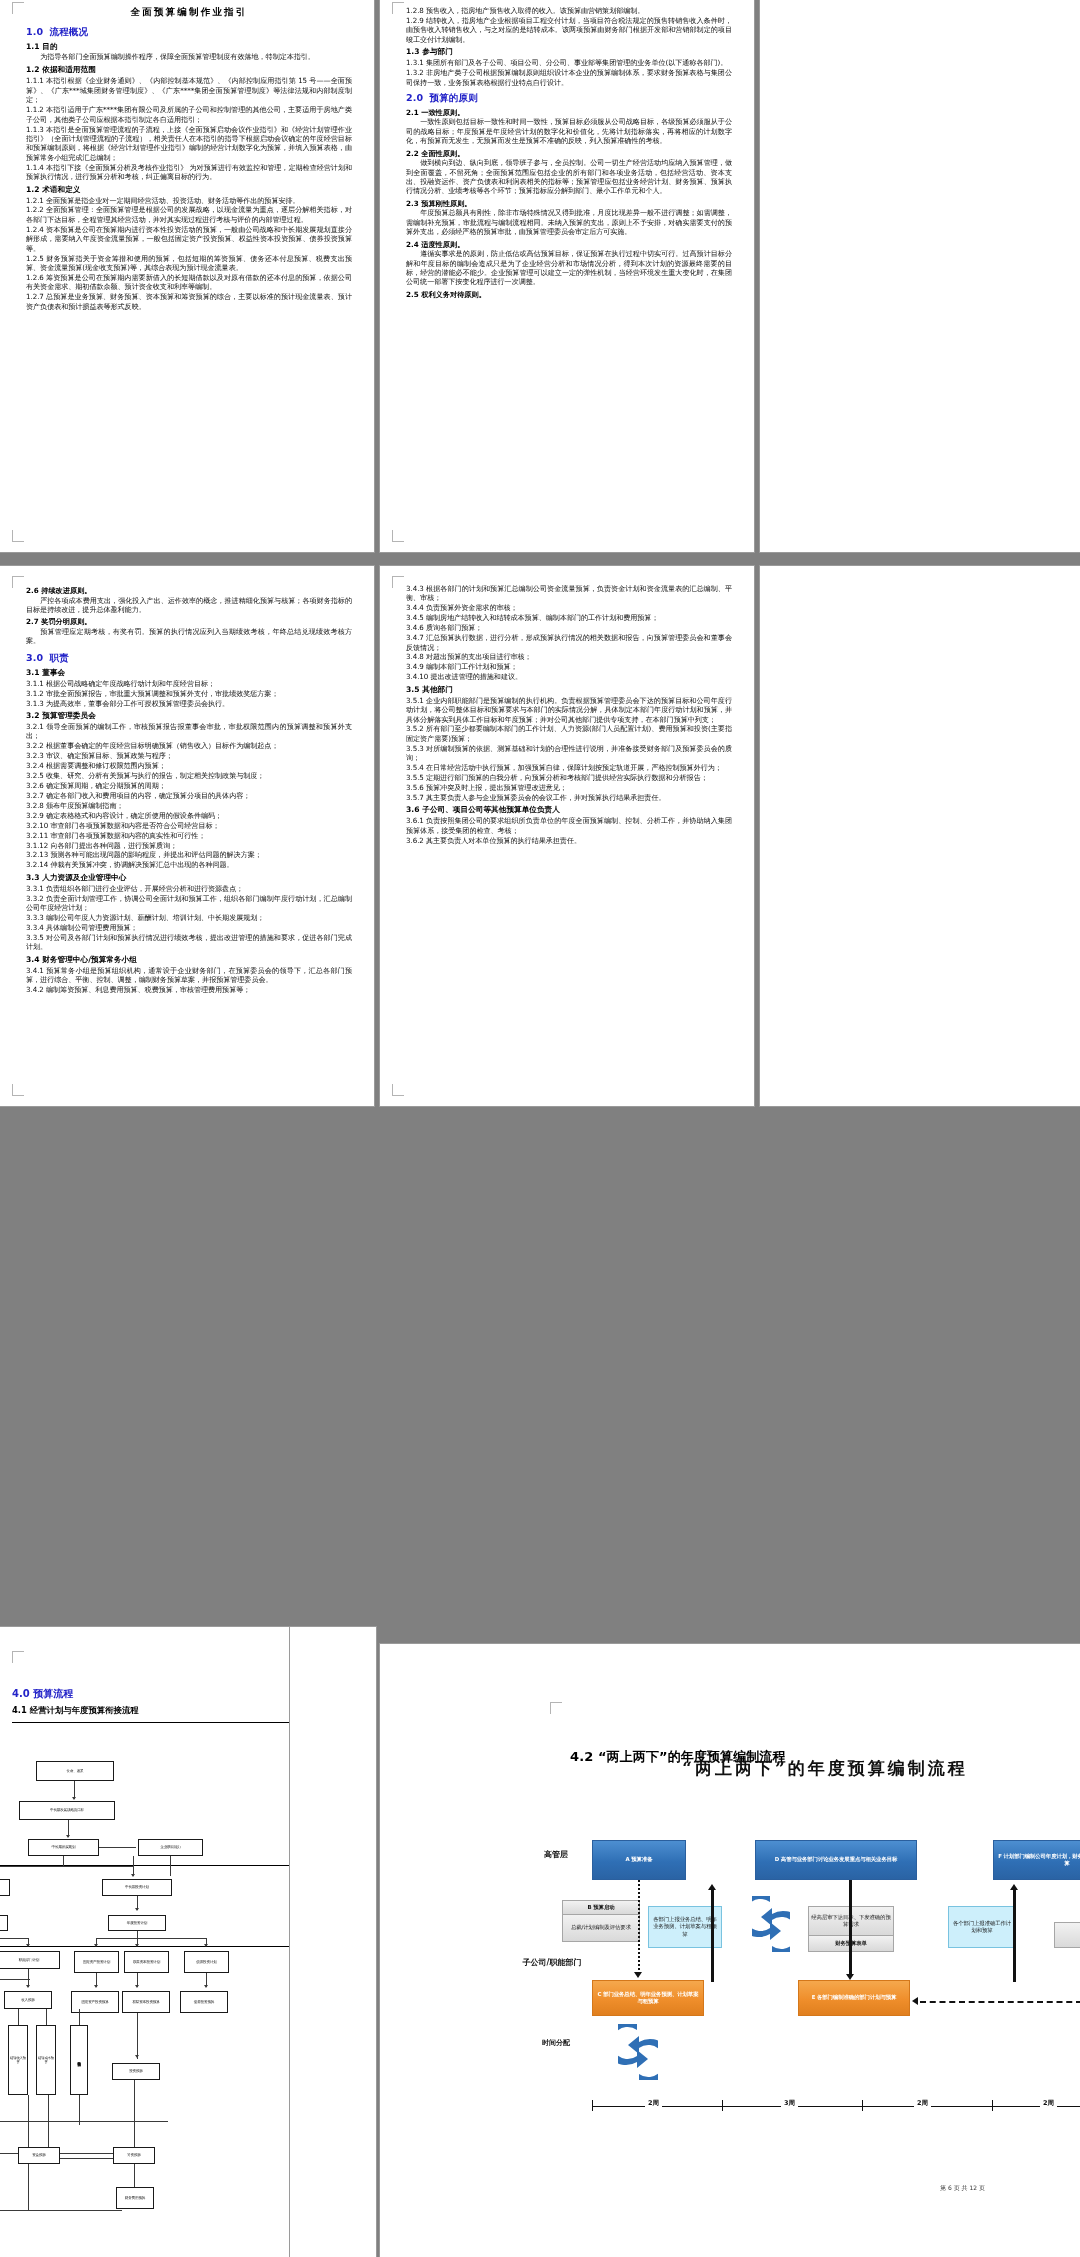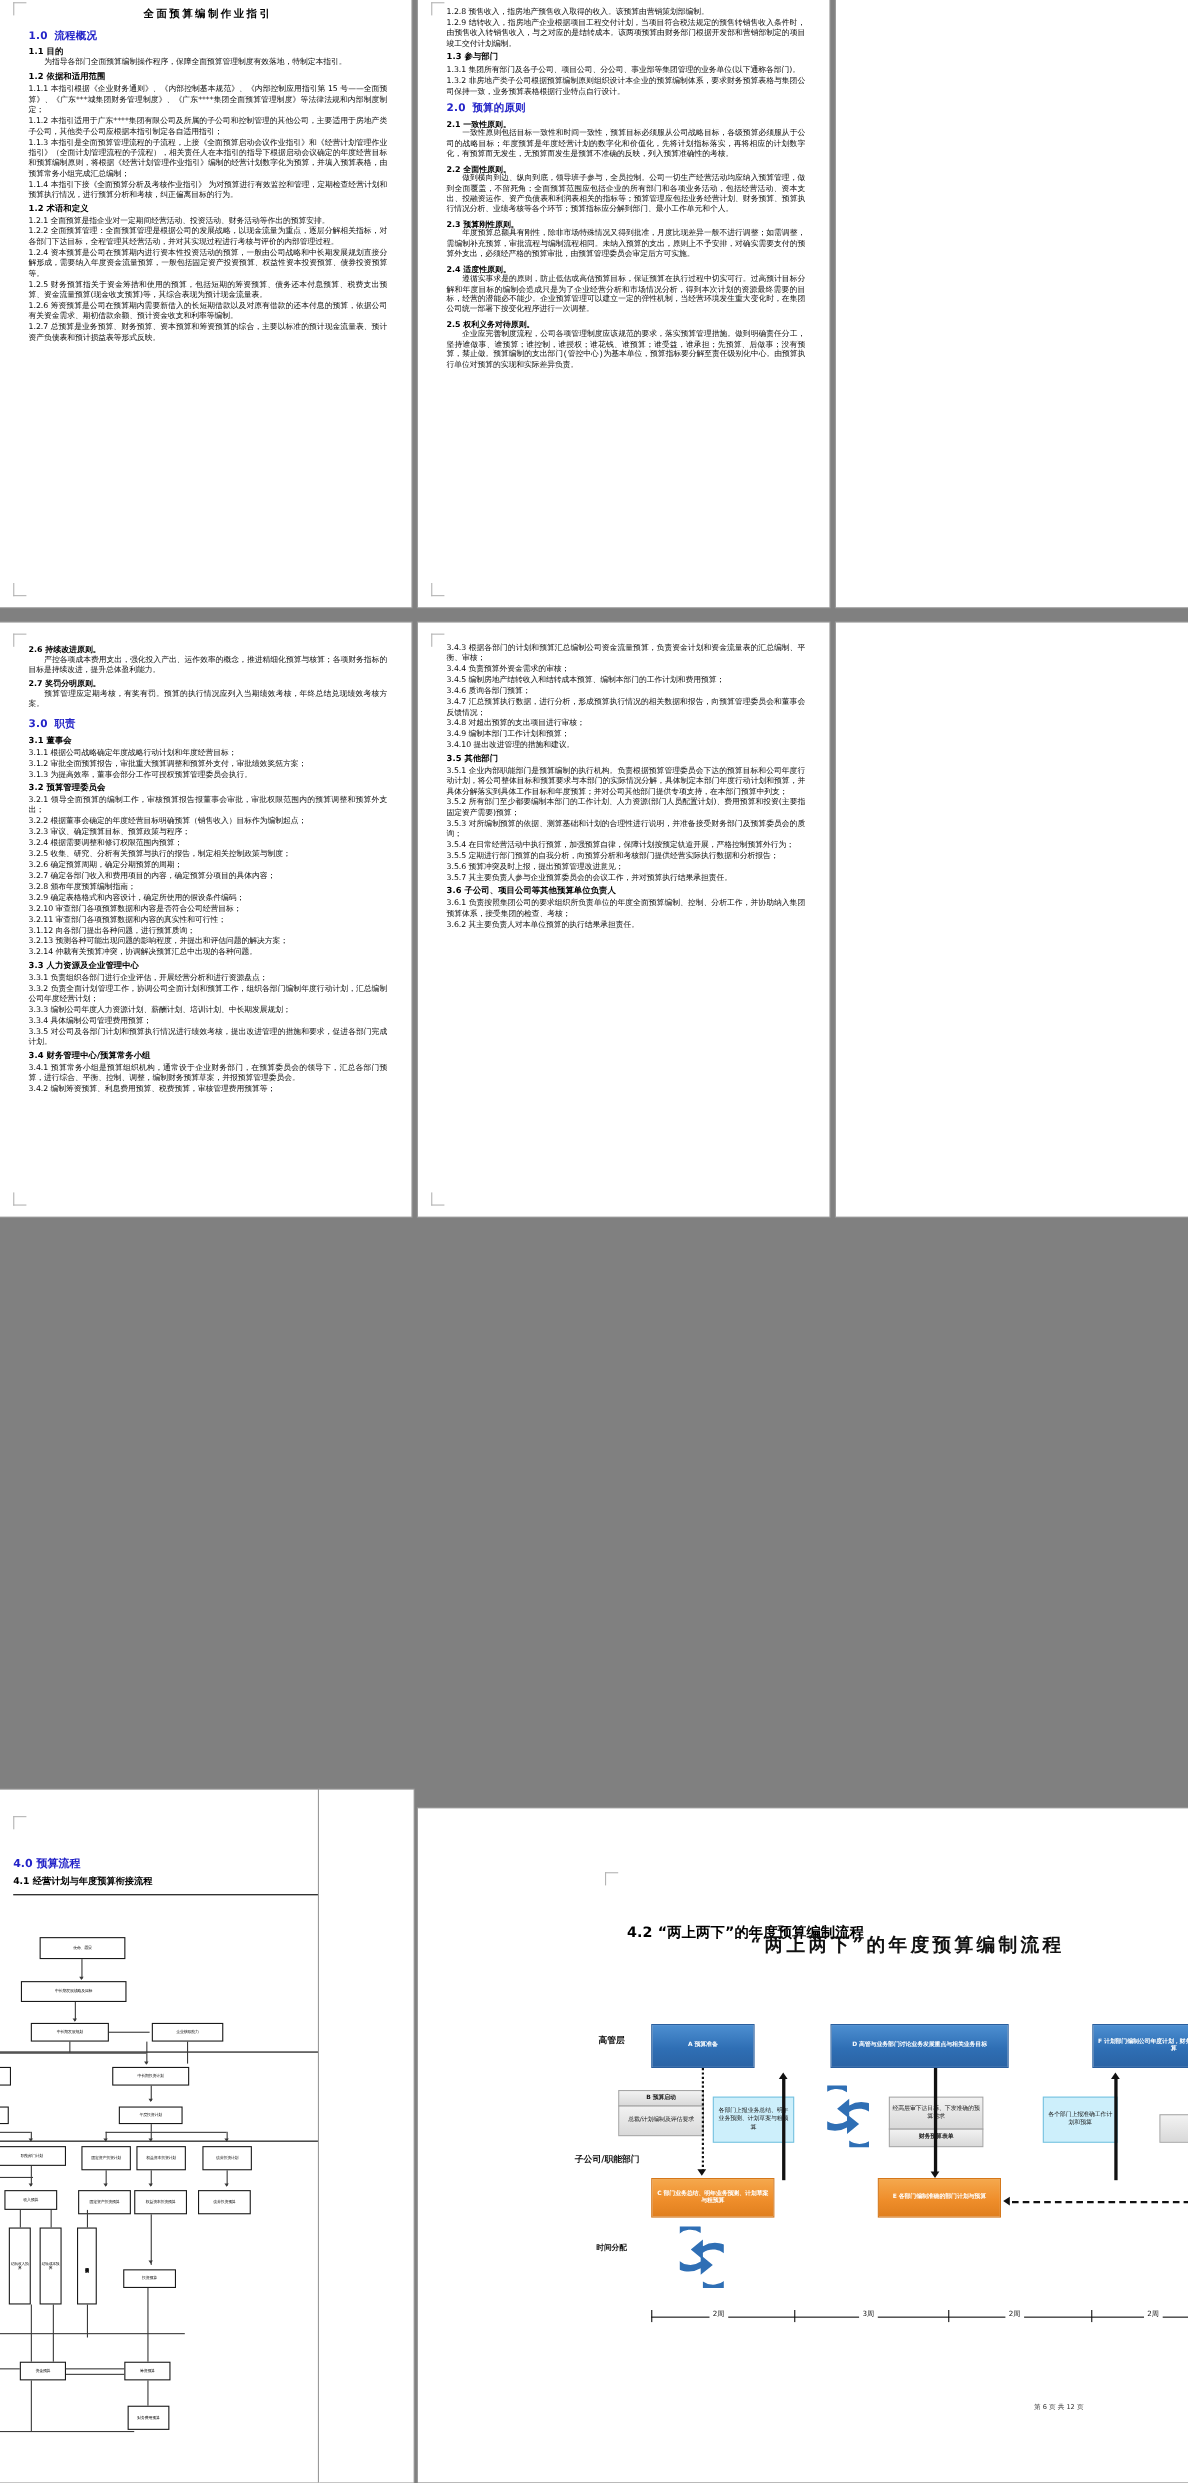--- a/index.html
+++ b/index.html
@@ -163,21 +163,21 @@
   .tri-left {
     position:absolute; width:0;height:0;
     border-top:4px solid transparent; border-bottom:4px solid transparent;
     border-right:6px solid #111;
   }
   .dot-arrow { position:absolute; border-left:2px dotted #111; }
   .dash-line { position:absolute; border-top:2px dashed #111; }
   .timeline { position:absolute; }
   .tl-bar { position:absolute; height:1px; background:#111; }
   .tl-tick { position:absolute; width:1px; height:11px; background:#111; }
-  .tl-txt { position:absolute; font-size:6.5px; font-weight:normal; color:#111; }
+  .tl-txt { position:absolute; font-size:6.5px; font-weight:bold; color:#111; }
   .footer-pg { position:absolute; font-size:6px; color:#333; }
   .cyc { position:absolute; }
 </style>
 </head>
 <body>
 
 <div class="viewport">
 
   <div class="sheet" style="left:0px; top:-8px; width:374px; height:560px;">
     <div class="sheet-inner textpage" style="padding-top:14px;">
@@ -217,21 +217,20 @@
           <div class="h1"><span class="h1-num">2.0</span><span>预算的原则</span></div>
           <div class="h2-sm">2.1 一致性原则。</div>
           <p class="body indent">一致性原则包括目标一致性和时间一致性，预算目标必须服从公司战略目标，各级预算必须服从于公司的战略目标；年度预算是年度经营计划的数字化和价值化，先将计划指标落实，再将相应的计划数字化，有预算而无发生，无预算而发生是预算不准确的反映，列入预算准确性的考核。</p>
           <div class="h2-sm">2.2 全面性原则。</div>
           <p class="body indent">做到横向到边、纵向到底，领导班子参与，全员控制。公司一切生产经营活动均应纳入预算管理，做到全面覆盖，不留死角；全面预算范围应包括企业的所有部门和各项业务活动，包括经营活动、资本支出、投融资运作、资产负债表和利润表相关的指标等；预算管理应包括业务经营计划、财务预算、预算执行情况分析、业绩考核等各个环节；预算指标应分解到部门、最小工作单元和个人。</p>
           <div class="h2-sm">2.3 预算刚性原则。</div>
           <p class="body indent">年度预算总额具有刚性，除非市场特殊情况又得到批准，月度比现差异一般不进行调整；如需调整，需编制补充预算，审批流程与编制流程相同。未纳入预算的支出，原则上不予安排，对确实需要支付的预算外支出，必须经严格的预算审批，由预算管理委员会审定后方可实施。</p>
           <div class="h2-sm">2.4 适度性原则。</div>
           <p class="body indent">遵循实事求是的原则，防止低估或高估预算目标，保证预算在执行过程中切实可行。过高预计目标分解和年度目标的编制会造成只是为了企业经营分析和市场情况分析，得到本次计划的资源最终需要的目标，经营的潜能必不能少。企业预算管理可以建立一定的弹性机制，当经营环境发生重大变化时，在集团公司统一部署下按变化程序进行一次调整。</p>
           <div class="h2-sm">2.5 权利义务对待原则。</div>
-          <p class="body indent">企业应完善制度流程，公司各项管理制度应该规范的要求，落实预算管理措施。做到明确责任分工，坚持谁做事、谁预算；谁控制，谁授权；谁花钱、谁预算；谁受益，谁承担；先预算、后做事；没有预算，禁止做。预算编制的支出部门(管控中心)为基本单位，预算指标要分解至责任级别化中心。由预算执行单位对预算的实现和实际差异负责。</p>
         </div>
     </div>
   </div>
 
   <div class="sheet" style="left:760px; top:-8px; width:330px; height:560px; background:#fff;"></div>
 
   <div class="sheet" style="left:0px; top:566px; width:374px; height:540px;">
     <div class="sheet-inner textpage" style="padding-top:18px;">
       <div class="cmark tl" style="left:12px; top:10px;"></div>
       <div class="cmark bl" style="left:12px; bottom:10px;"></div>

